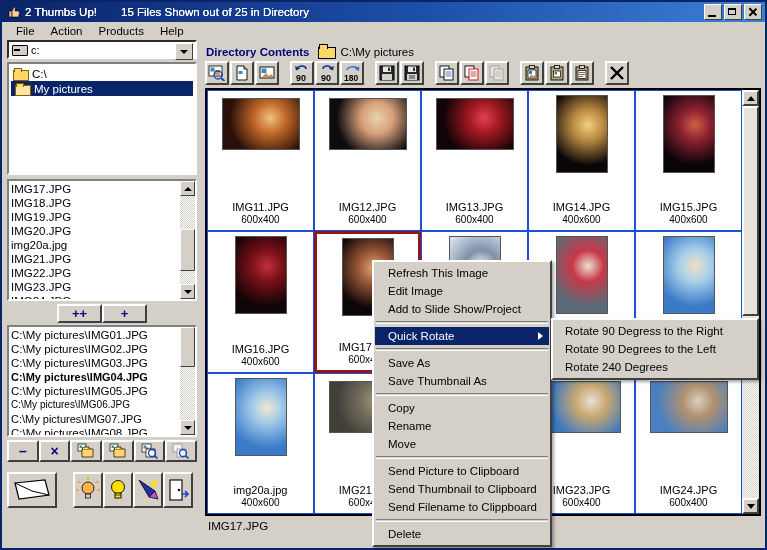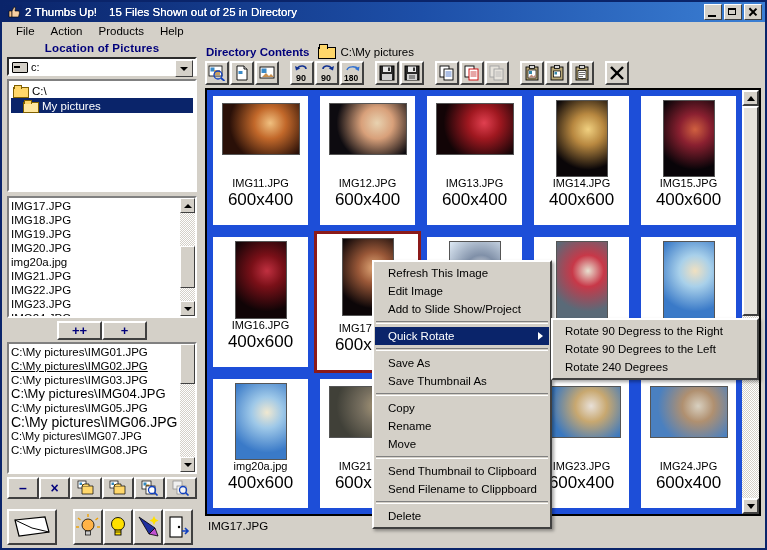--- a/index.html
+++ b/index.html
@@ -15,21 +15,21 @@
 
   
   .titlebar{
     position:absolute;left:0;top:0;right:0;height:20px;
     background:linear-gradient(to right,#0a246a 0%,#1d4fa8 55%,#3b7fd4 100%);
     display:flex;align-items:center;padding:0 2px;box-sizing:border-box;
   }
   .title-icon{width:16px;height:14px;margin:0 3px 0 2px;position:relative;flex:0 0 auto;}
   .title-text{color:#fff;font-weight:normal;font-size:11.5px;white-space:nowrap;
               letter-spacing:0px;text-shadow:0 0 0 #fff;}
-  .title-sub{margin-left:12px;}
+  .title-sub{margin-left:24px;}
   .title-btns{margin-left:auto;display:flex;gap:2px;padding-right:1px;}
   .tbtn{width:16px;height:14px;background:#d4d0c8;border:1px solid;
         border-color:#fff #404040 #404040 #fff;position:relative;}
   .tbtn i{position:absolute;display:block;background:#000;}
   .tbtn.min i{left:3px;bottom:2px;width:8px;height:2px;}
   .tbtn.max i{left:3px;top:3px;width:8px;height:7px;background:transparent;
               border:1px solid #000;border-top-width:2px;box-sizing:border-box;}
   .tbtn.cls:before,.tbtn.cls:after{content:"";position:absolute;left:7px;top:2px;
         width:1.6px;height:10px;background:#000;}
   .tbtn.cls:before{transform:rotate(45deg);}
@@ -56,21 +56,21 @@
   .combo .arrow{position:absolute;right:2px;top:1px;width:16px;height:15px;
         background:#d4d0c8;border:1px solid;border-color:#fff #404040 #404040 #fff;}
   .combo .arrow:after{content:"";position:absolute;left:4px;top:6px;
         border-left:4px solid transparent;border-right:4px solid transparent;
         border-top:4px solid #000;}
   .treebox{margin:3px 3px 0;height:113px;background:#fff;border:2px solid;
            border-color:#808080 #fff #fff #808080;box-sizing:border-box;
            overflow:hidden;padding:2px 0 0 2px;}
   .trow{display:flex;align-items:center;height:15px;padding-left:2px;font-size:11.5px;}
   .trow.sel{background:#0a246a;color:#fff;margin-right:2px;}
-  .trow.indent{padding-left:12px;}
+  .trow.indent{padding-left:4px;}
   .folder{width:16px;height:12px;margin-right:3px;position:relative;flex:0 0 auto;}
   .folder:before{content:"";position:absolute;left:0;top:2px;width:14px;height:9px;
         background:#ffd76a;border:1px solid #806000;}
   .folder:after{content:"";position:absolute;left:1px;top:0px;width:6px;height:3px;
         background:#ffd76a;border:1px solid #806000;border-bottom:none;}
   .folder.open:before{background:#ffe79e;}
 
   .listbox{margin:4px 3px 0;height:122px;background:#fff;border:2px solid;
            border-color:#808080 #fff #fff #808080;box-sizing:border-box;
            position:relative;overflow:hidden;}
@@ -88,21 +88,21 @@
        background:repeating-conic-gradient(#fff 0% 25%,#d4d0c8 0% 50%) 0 0/2px 2px;}
   .sbv .thumb{position:absolute;left:0;width:15px;background:#d4d0c8;
        border:1px solid;border-color:#fff #404040 #404040 #fff;box-sizing:border-box;}
 
   .btnrow{display:flex;justify-content:center;gap:0;margin-top:3px;}
   .pbtn{width:45px;height:19px;background:#d4d0c8;border:2px solid;
         border-color:#fff #404040 #404040 #fff;box-sizing:border-box;
         display:flex;align-items:center;justify-content:center;
         font-weight:bold;color:#00007b;font-size:13px;}
 
-  .selbox{margin:2px 3px 0;height:132px;background:#fff;border:2px solid;
+  .selbox{margin:2px 3px 0;height:112px;background:#fff;border:2px solid;
           border-color:#808080 #fff #fff #808080;box-sizing:border-box;
           position:relative;overflow:hidden;}
 
   .iconrow{display:flex;margin:3px 3px 0;gap:0;}
   .ibtn{flex:1;height:22px;background:#d4d0c8;border:2px solid;
         border-color:#fff #404040 #404040 #fff;box-sizing:border-box;
         display:flex;align-items:center;justify-content:center;position:relative;}
   .ibtn .txt{font-weight:bold;color:#00007b;font-size:14px;}
 
   .bottomrow{display:flex;margin:10px 3px 0;align-items:flex-start;}
@@ -128,28 +128,28 @@
   .tb{width:24px;height:24px;background:#d4d0c8;border:2px solid;
       border-color:#fff #404040 #404040 #fff;box-sizing:border-box;margin-right:1px;
       display:flex;align-items:center;justify-content:center;position:relative;}
   .tbgap{width:10px;}
 
   .gridwrap{position:absolute;left:203px;top:86px;width:556px;height:428px;
             background:#000;box-sizing:border-box;}
   .grid{position:absolute;left:2px;top:2px;width:535px;height:424px;
         display:grid;grid-template-columns:repeat(5,1fr);grid-template-rows:repeat(3,1fr);
         gap:0;background:#000;}
-  .cell{background:#fff;border:6px solid #1d4ed8;box-sizing:border-box;
+  .cell{background:#fff;border:1px solid #1d4ed8;box-sizing:border-box;
         display:flex;flex-direction:column;align-items:center;overflow:hidden;position:relative;}
   .cell.selected{border:3px solid #8b1a1a;}
   .thumb-img{margin-top:7px;width:78px;height:52px;background:#222;
              border:1px solid #555;box-sizing:border-box;overflow:hidden;}
   .thumb-img.port{width:52px;height:78px;margin-top:4px;}
   .cap{font-size:11px;color:#000;margin-top:auto;padding-bottom:1px;}
-  .dim{font-size:17px;color:#000;padding-bottom:15px;}
+  .dim{font-size:10px;color:#000;padding-bottom:5px;}
 
   .gridsb{position:absolute;right:2px;top:2px;width:17px;height:424px;background:#d4d0c8;}
   .gridsb .up,.gridsb .dn{position:absolute;left:0;width:17px;height:16px;background:#d4d0c8;
       border:2px solid;border-color:#fff #404040 #404040 #fff;box-sizing:border-box;}
   .gridsb .up{top:0;}.gridsb .dn{bottom:0;}
   .gridsb .up:after{content:"";position:absolute;left:3px;top:4px;
       border-left:4px solid transparent;border-right:4px solid transparent;border-bottom:5px solid #000;}
   .gridsb .dn:after{content:"";position:absolute;left:3px;top:4px;
       border-left:4px solid transparent;border-right:4px solid transparent;border-top:5px solid #000;}
   .gridsb .track{position:absolute;left:0;right:0;top:16px;bottom:16px;
@@ -202,21 +202,20 @@
 
   <div class="menubar" id="menubar">
       <span>File</span>
       <span>Action</span>
       <span>Products</span>
       <span>Help</span>
     </div>
 
   <div class="leftpanel">
 
-    <div class="panel-head">Location of  Pictures</div>
 
     <div class="combo">
       <span class="drv"></span>
       <span class="lbl">c:</span>
       <span class="arrow"></span>
     </div>
 
     <div class="treebox" id="treebox">
         <div class="trow">
           <span class="folder"></span>
@@ -250,25 +249,25 @@
 
     <div class="btnrow">
       <div class="pbtn">++</div>
       <div class="pbtn">+</div>
     </div>
 
 
     <div class="selbox">
       <div class="items" id="sellist" style="padding:1px 0 0 2px;">
           <div style="font-size: 11.5px; line-height: 14px; white-space: nowrap;">C:\My pictures\IMG01.JPG</div>
-          <div style="font-size: 11.5px; line-height: 14px; white-space: nowrap; text-decoration: underline;">C:\My pictures\IMG02.JPG</div>
+          <div style="font-size: 11.5px; line-height: 14px; white-space: nowrap;">C:\My pictures\IMG02.JPG</div>
           <div style="font-size: 11.5px; line-height: 14px; white-space: nowrap;">C:\My pictures\IMG03.JPG</div>
-          <div style="font-size: 13px; line-height: 14px; white-space: nowrap;">C:\My pictures\IMG04.JPG</div>
+          <div style="font-size: 11px; line-height: 14px; white-space: nowrap; font-weight: bold;">C:\My pictures\IMG04.JPG</div>
           <div style="font-size: 11.5px; line-height: 14px; white-space: nowrap;">C:\My pictures\IMG05.JPG</div>
-          <div style="font-size: 14px; line-height: 14px; white-space: nowrap;">C:\My pictures\IMG06.JPG</div>
+          <div style="font-size: 10px; line-height: 14px; white-space: nowrap;">C:\My pictures\IMG06.JPG</div>
           <div style="font-size: 11px; line-height: 14px; white-space: nowrap;">C:\My pictures\IMG07.JPG</div>
           <div style="font-size: 11.5px; line-height: 14px; white-space: nowrap;">C:\My pictures\IMG08.JPG</div>
         </div>
       <div class="sbv">
         <div class="up"></div>
         <div class="track"></div>
         <div class="thumb" style="top:0px;height:40px;"></div>
         <div class="dn"></div>
       </div>
     </div>
@@ -622,20 +621,23 @@
         <span>Copy</span>
       </div>
       <div class="mi">
         <span>Rename</span>
       </div>
       <div class="mi">
         <span>Move</span>
       </div>
       <div class="sep"></div>
       <div class="mi">
+        <span>Send Picture to Clipboard</span>
+      </div>
+      <div class="mi">
         <span>Send Thumbnail to Clipboard</span>
       </div>
       <div class="mi">
         <span>Send Filename to Clippboard</span>
       </div>
       <div class="sep"></div>
       <div class="mi">
         <span>Delete</span>
       </div>
     </div>

